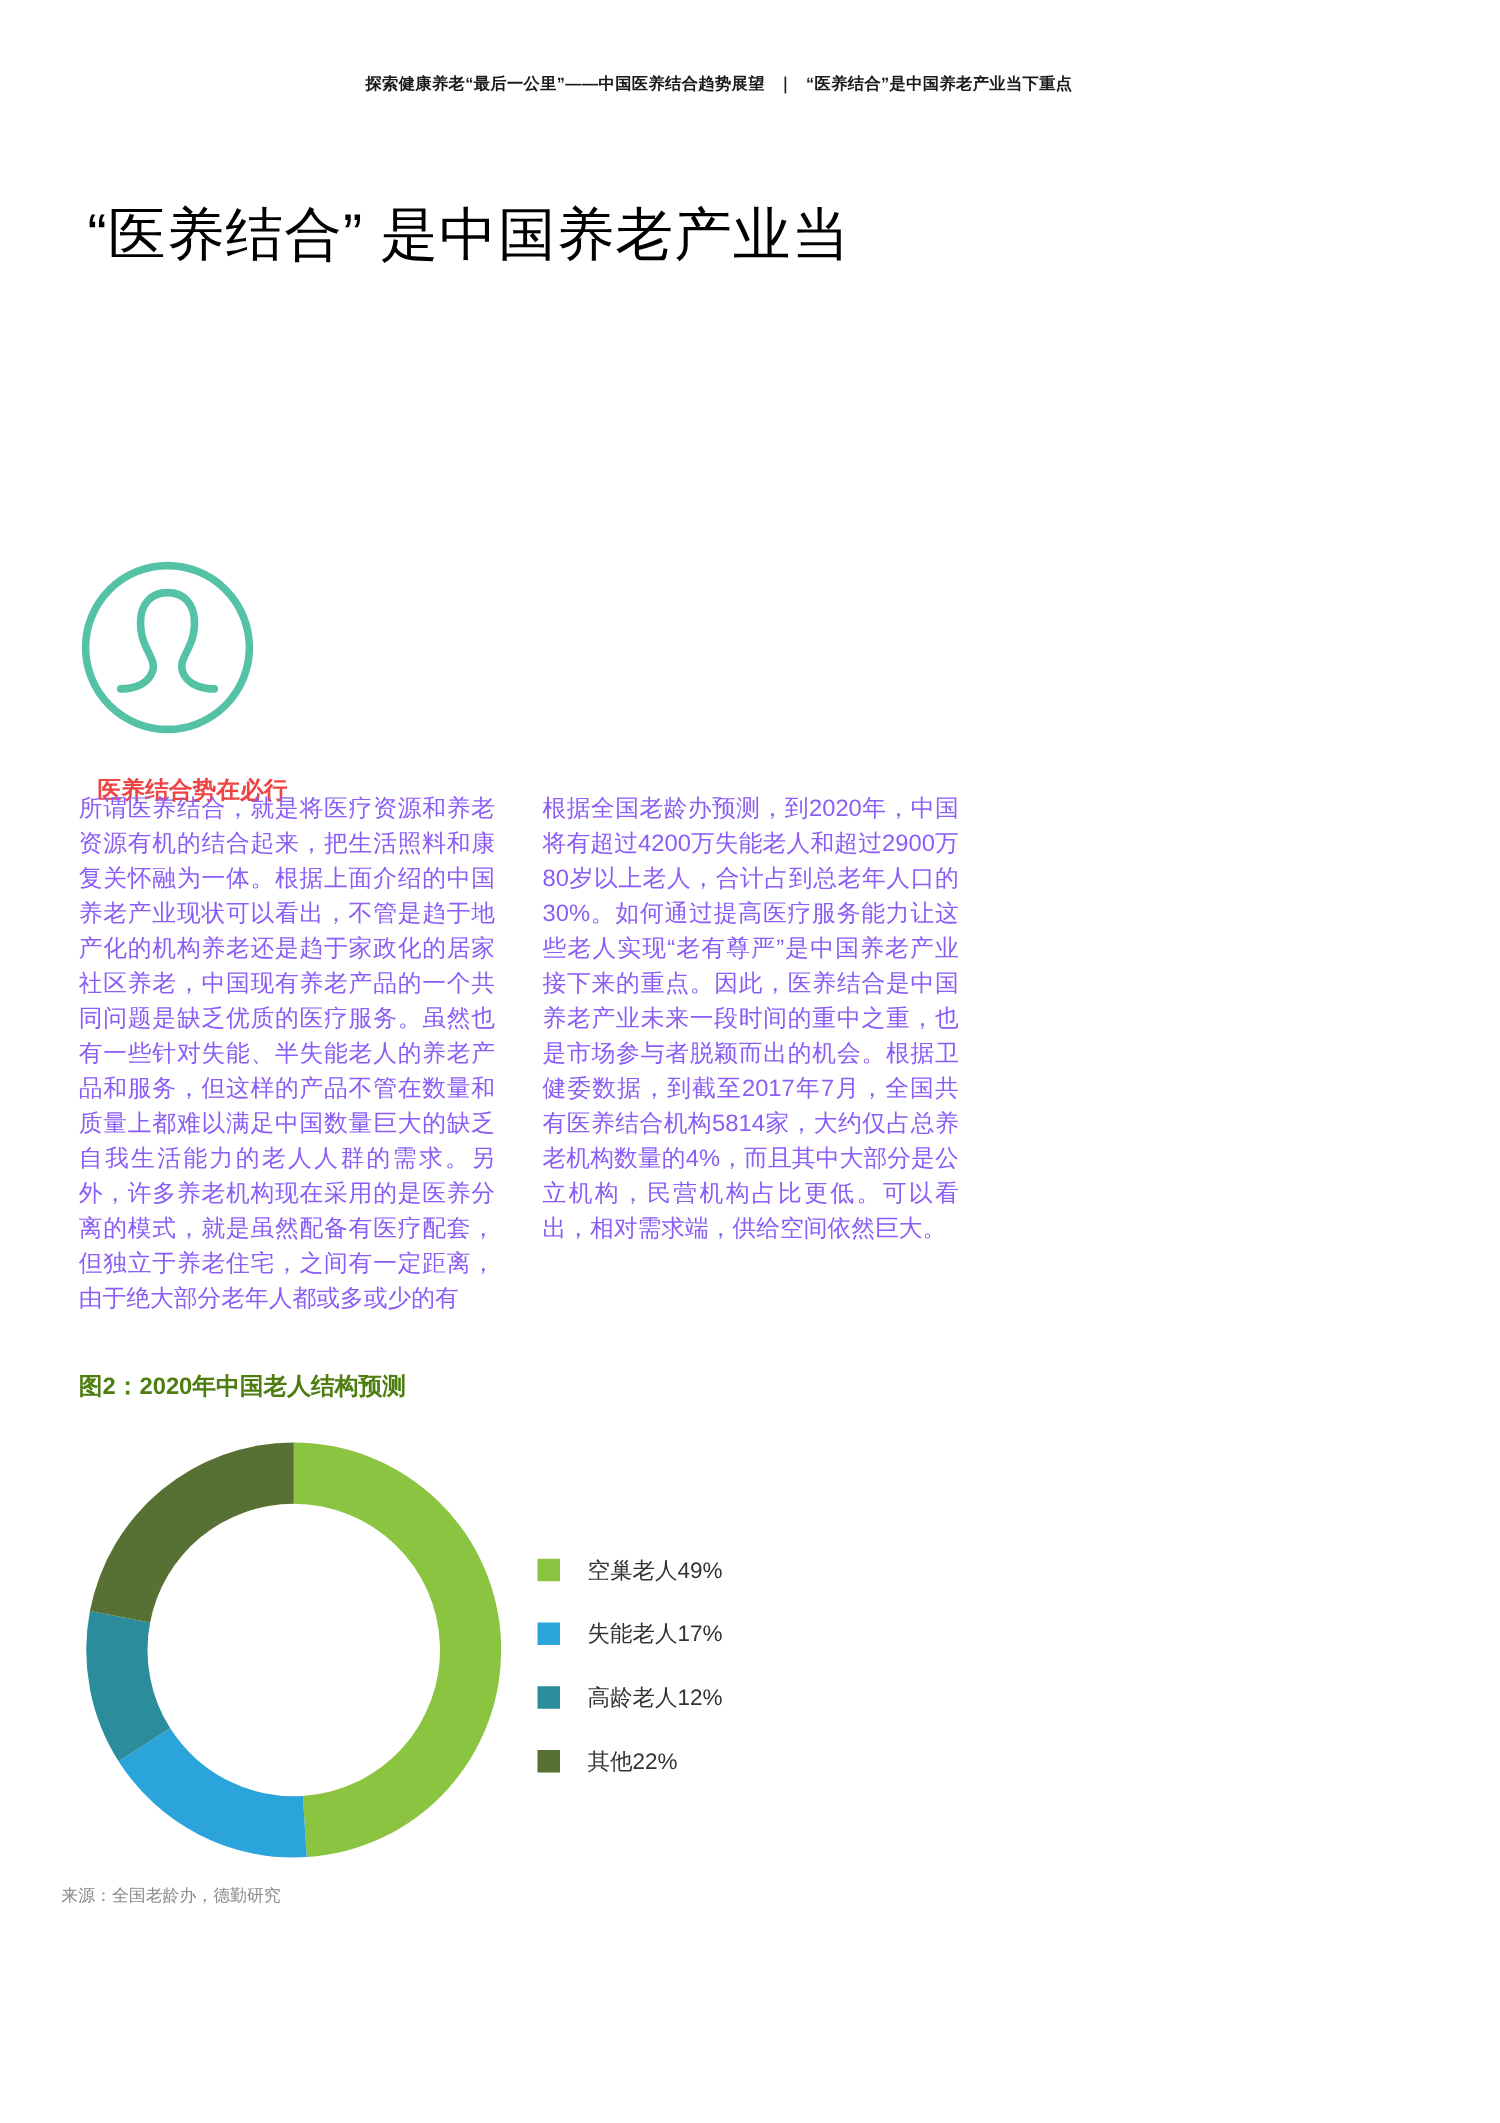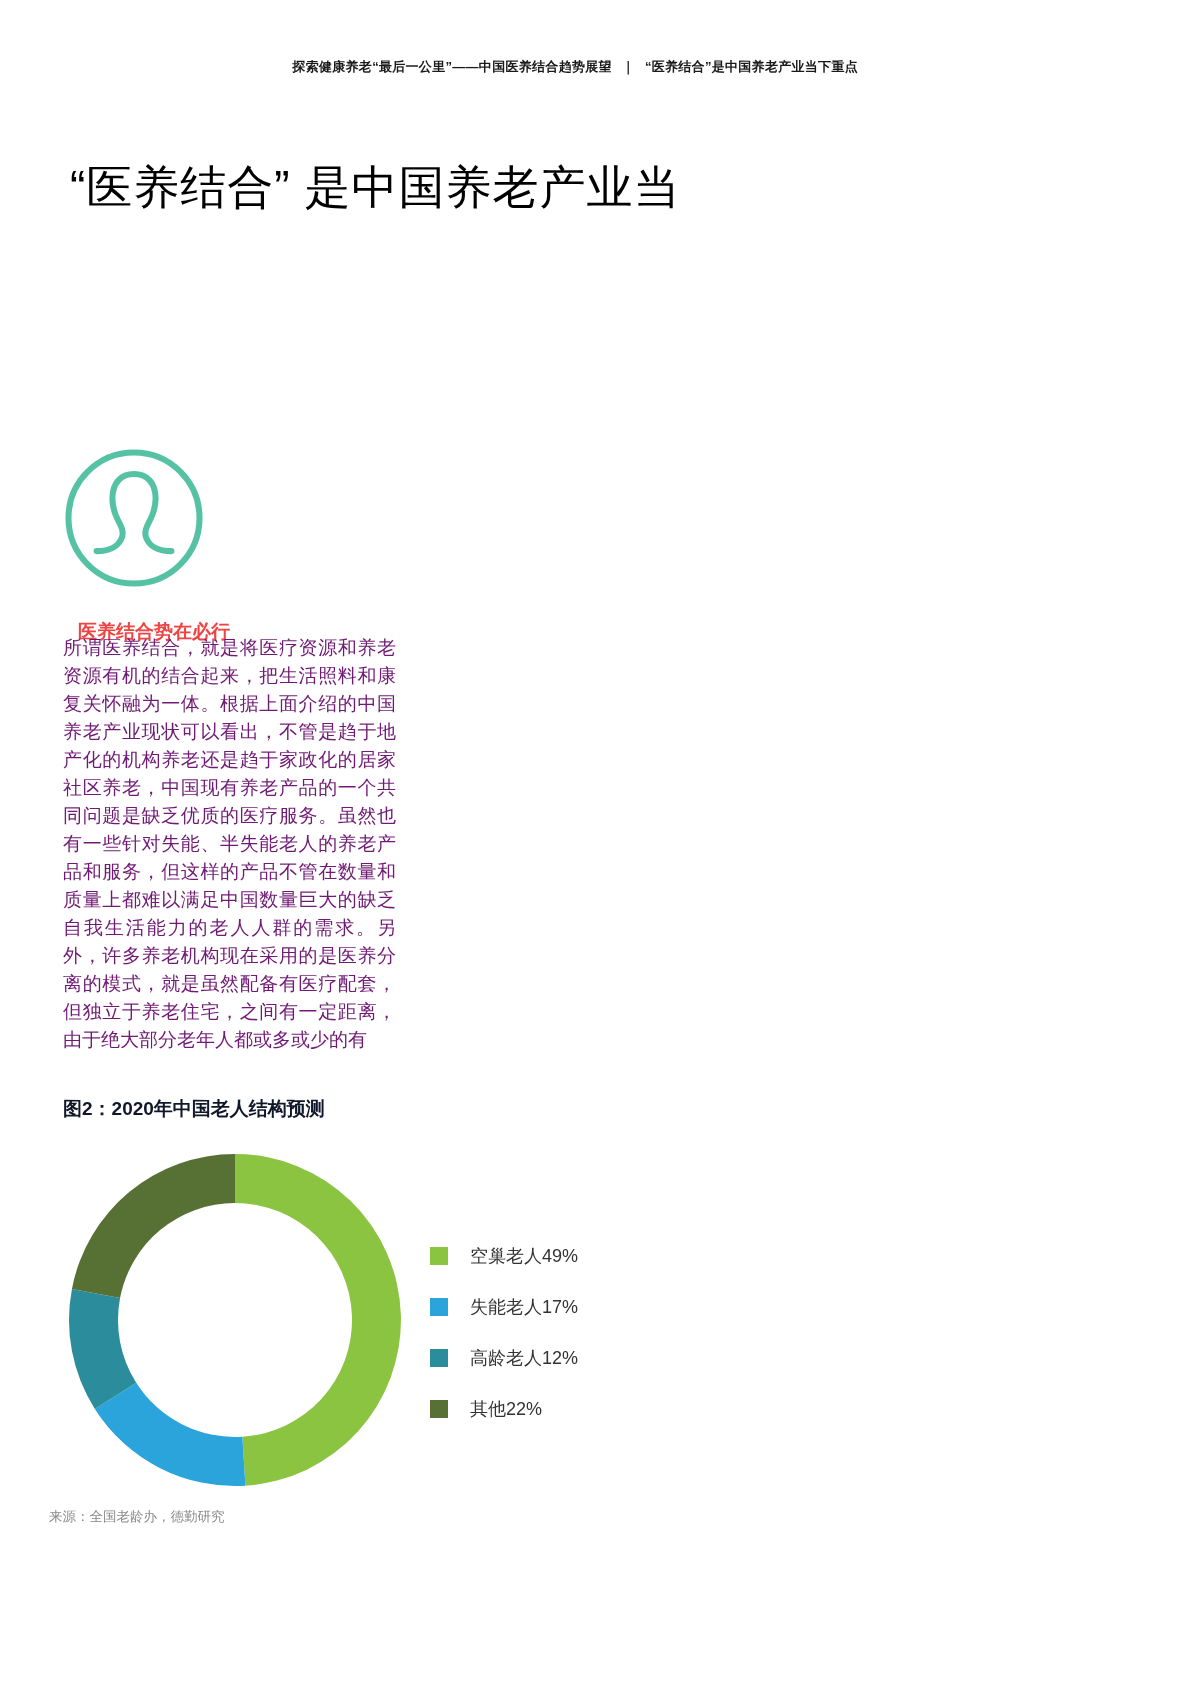--- a/index.html
+++ b/index.html
@@ -12,25 +12,25 @@
 
   .page-title{position:absolute;left:70px;top:142px;width:1010px;margin:0;
     font-size:46px;font-weight:300;color:#000;line-height:90px;letter-spacing:1px;}
 
   .intro-icon{position:absolute;left:62px;top:446px;width:144px;height:144px;}
 
   .sub-heading{position:absolute;left:63px;top:604px;margin:15px;
     font-size:19px;font-weight:bold;color:#ef4444;}
 
   .columns{position:absolute;left:63px;top:634px;width:704px;display:flex;gap:38px;}
-  .col{width:333px;font-size:19px;line-height:28px;color:#701a75;text-align:justify;}
+  .col{width:333px;font-size:19px;line-height:28px;color:#8b5cf6;text-align:justify;}
   .col p{margin:0 0 28px 0;}
 
   .chart-title{position:absolute;left:63px;top:1096px;margin:0;
-    font-size:19px;font-weight:bold;color:#0f172a;}
+    font-size:19px;font-weight:bold;color:#4d7c0f;}
 
   .donut{position:absolute;left:63px;top:1148px;width:344px;height:344px;}
 
   .legend{position:absolute;left:430px;top:1214px;}
   .legend-item{display:flex;align-items:center;height:18px;margin-bottom:26px;margin-top:33px;}
   .swatch{width:18px;height:18px;margin-right:22px;flex:0 0 auto;}
   .legend-label{font-size:18px;color:#333;}
 
   .chart-source{position:absolute;left:49px;top:1508px;font-size:13.5px;color:#8a8a8a;}
 
@@ -54,20 +54,21 @@
     <path d="M24 73 C 33 73 39.5 69.5 41.6 63.5 C 43.2 59 40.8 55.5 38.4 50.5 C 36 45.5 35 40.5 35 36.5 C 35 25.5 41 19.5 50 19.5 C 59 19.5 65 25.5 65 36.5 C 65 40.5 64 45.5 61.6 50.5 C 59.2 55.5 56.8 59 58.4 63.5 C 60.5 69.5 67 73 76 73" fill="none" stroke="#56c2a5" stroke-width="4.2" stroke-linecap="round"></path>
   </svg>
 
   <h3 class="sub-heading">医养结合势在必行</h3>
 
   <div class="columns">
     <div class="col">
       <p>所谓医养结合，就是将医疗资源和养老资源有机的结合起来，把生活照料和康复关怀融为一体。根据上面介绍的中国养老产业现状可以看出，不管是趋于地产化的机构养老还是趋于家政化的居家社区养老，中国现有养老产品的一个共同问题是缺乏优质的医疗服务。虽然也有一些针对失能、半失能老人的养老产品和服务，但这样的产品不管在数量和质量上都难以满足中国数量巨大的缺乏自我生活能力的老人人群的需求。另外，许多养老机构现在采用的是医养分离的模式，就是虽然配备有医疗配套，但独立于养老住宅，之间有一定距离，由于绝大部分老年人都或多或少的有</p>
     </div>
     <div class="col">
+      <p>根据全国老龄办预测，到2020年，中国将有超过4200万失能老人和超过2900万80岁以上老人，合计占到总老年人口的30%。如何通过提高医疗服务能力让这些老人实现“老有尊严”是中国养老产业接下来的重点。因此，医养结合是中国养老产业未来一段时间的重中之重，也是市场参与者脱颖而出的机会。根据卫健委数据，到截至2017年7月，全国共有医养结合机构5814家，大约仅占总养老机构数量的4%，而且其中大部分是公立机构，民营机构占比更低。可以看出，相对需求端，供给空间依然巨大。</p>
     </div>
   </div>
 
   <h4 class="chart-title">图2：2020年中国老人结构预测</h4>
 
   <svg class="donut" viewBox="0 0 344 344" aria-hidden="true">
       <path d="M172.00,6.00 A166,166 0 0 1 182.42,337.67 L179.35,288.77 A117,117 0 0 0 172.00,55.00 Z" fill="#8bc441"></path>
       <path d="M182.42,337.67 A166,166 0 0 1 31.84,260.95 L73.21,234.69 A117,117 0 0 0 179.35,288.77 Z" fill="#2ba3db"></path>
       <path d="M31.84,260.95 A166,166 0 0 1 8.94,140.89 L57.07,150.08 A117,117 0 0 0 73.21,234.69 Z" fill="#2b8c9c"></path>
       <path d="M8.94,140.89 A166,166 0 0 1 172.00,6.00 L172.00,55.00 A117,117 0 0 0 57.07,150.08 Z" fill="#577134"></path>

